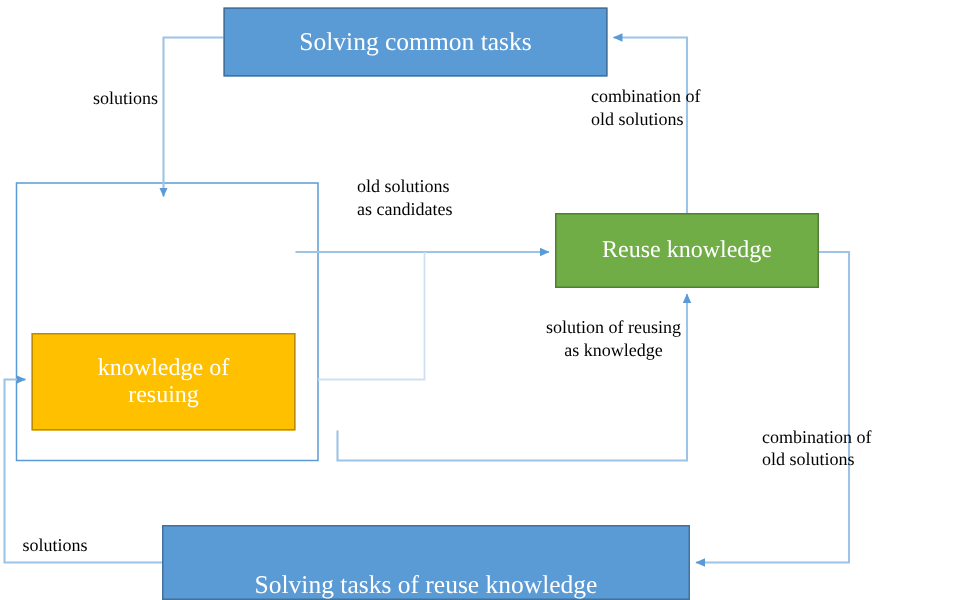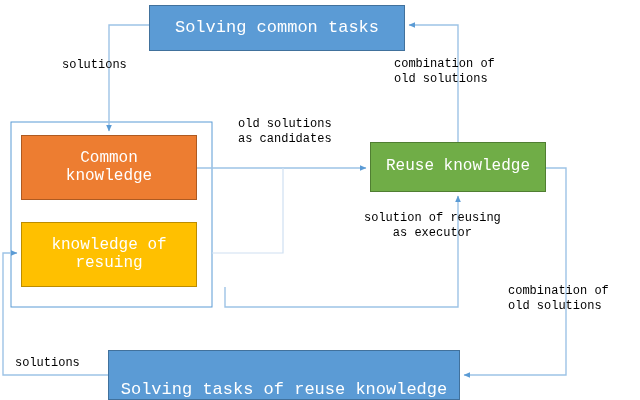--- a/index.html
+++ b/index.html
@@ -6,21 +6,21 @@
     margin: 0;
     padding: 0;
     background: #ffffff;
   }
   #canvas {
     position: relative;
     width: 640px;
     height: 400px;
     background: #ffffff;
     overflow: hidden;
-    font-family: Liberation Mono, monospace;
+    font-family: Liberation Serif, serif;
   }
   #wires {
     position: absolute;
     left: 0;
     top: 0;
     width: 640px;
     height: 400px;
   }
   .node {
     position: absolute;
@@ -110,24 +110,20 @@
 
     <path d="M225,287 L225,307 L458,307 L458,196" fill="none" stroke="#9DC3E6" stroke-width="1.4" marker-end="url(#ah)"></path>
 
     <path d="M546,168 L566,168 L566,375 L464,375" fill="none" stroke="#9DC3E6" stroke-width="1.4" marker-end="url(#ah)"></path>
   </svg>
 
   <div class="node node-blue-top">
     <span class="node-label">Solving common tasks</span>
   </div>
 
-  <div class="node node-orange">
-    <span class="node-label">Common
-knowledge</span>
-  </div>
 
   <div class="node node-green">
     <span class="node-label">Reuse knowledge</span>
   </div>
 
   <div class="node node-yellow">
     <span class="node-label">knowledge of
 resuing</span>
   </div>
 
@@ -137,20 +133,20 @@
 
   <div class="edge-label lbl-solutions-top">solutions</div>
 
   <div class="edge-label lbl-combination-top">combination of
 old solutions</div>
 
   <div class="edge-label lbl-old-solutions">old solutions
 as candidates</div>
 
   <div class="edge-label lbl-solution-reusing">solution of reusing
-as executor</div>
+as knowledge</div>
 
   <div class="edge-label lbl-combination-bottom">combination of
 old solutions</div>
 
   <div class="edge-label lbl-solutions-bottom">solutions</div>
 
 </div>
 
 </body></html>

